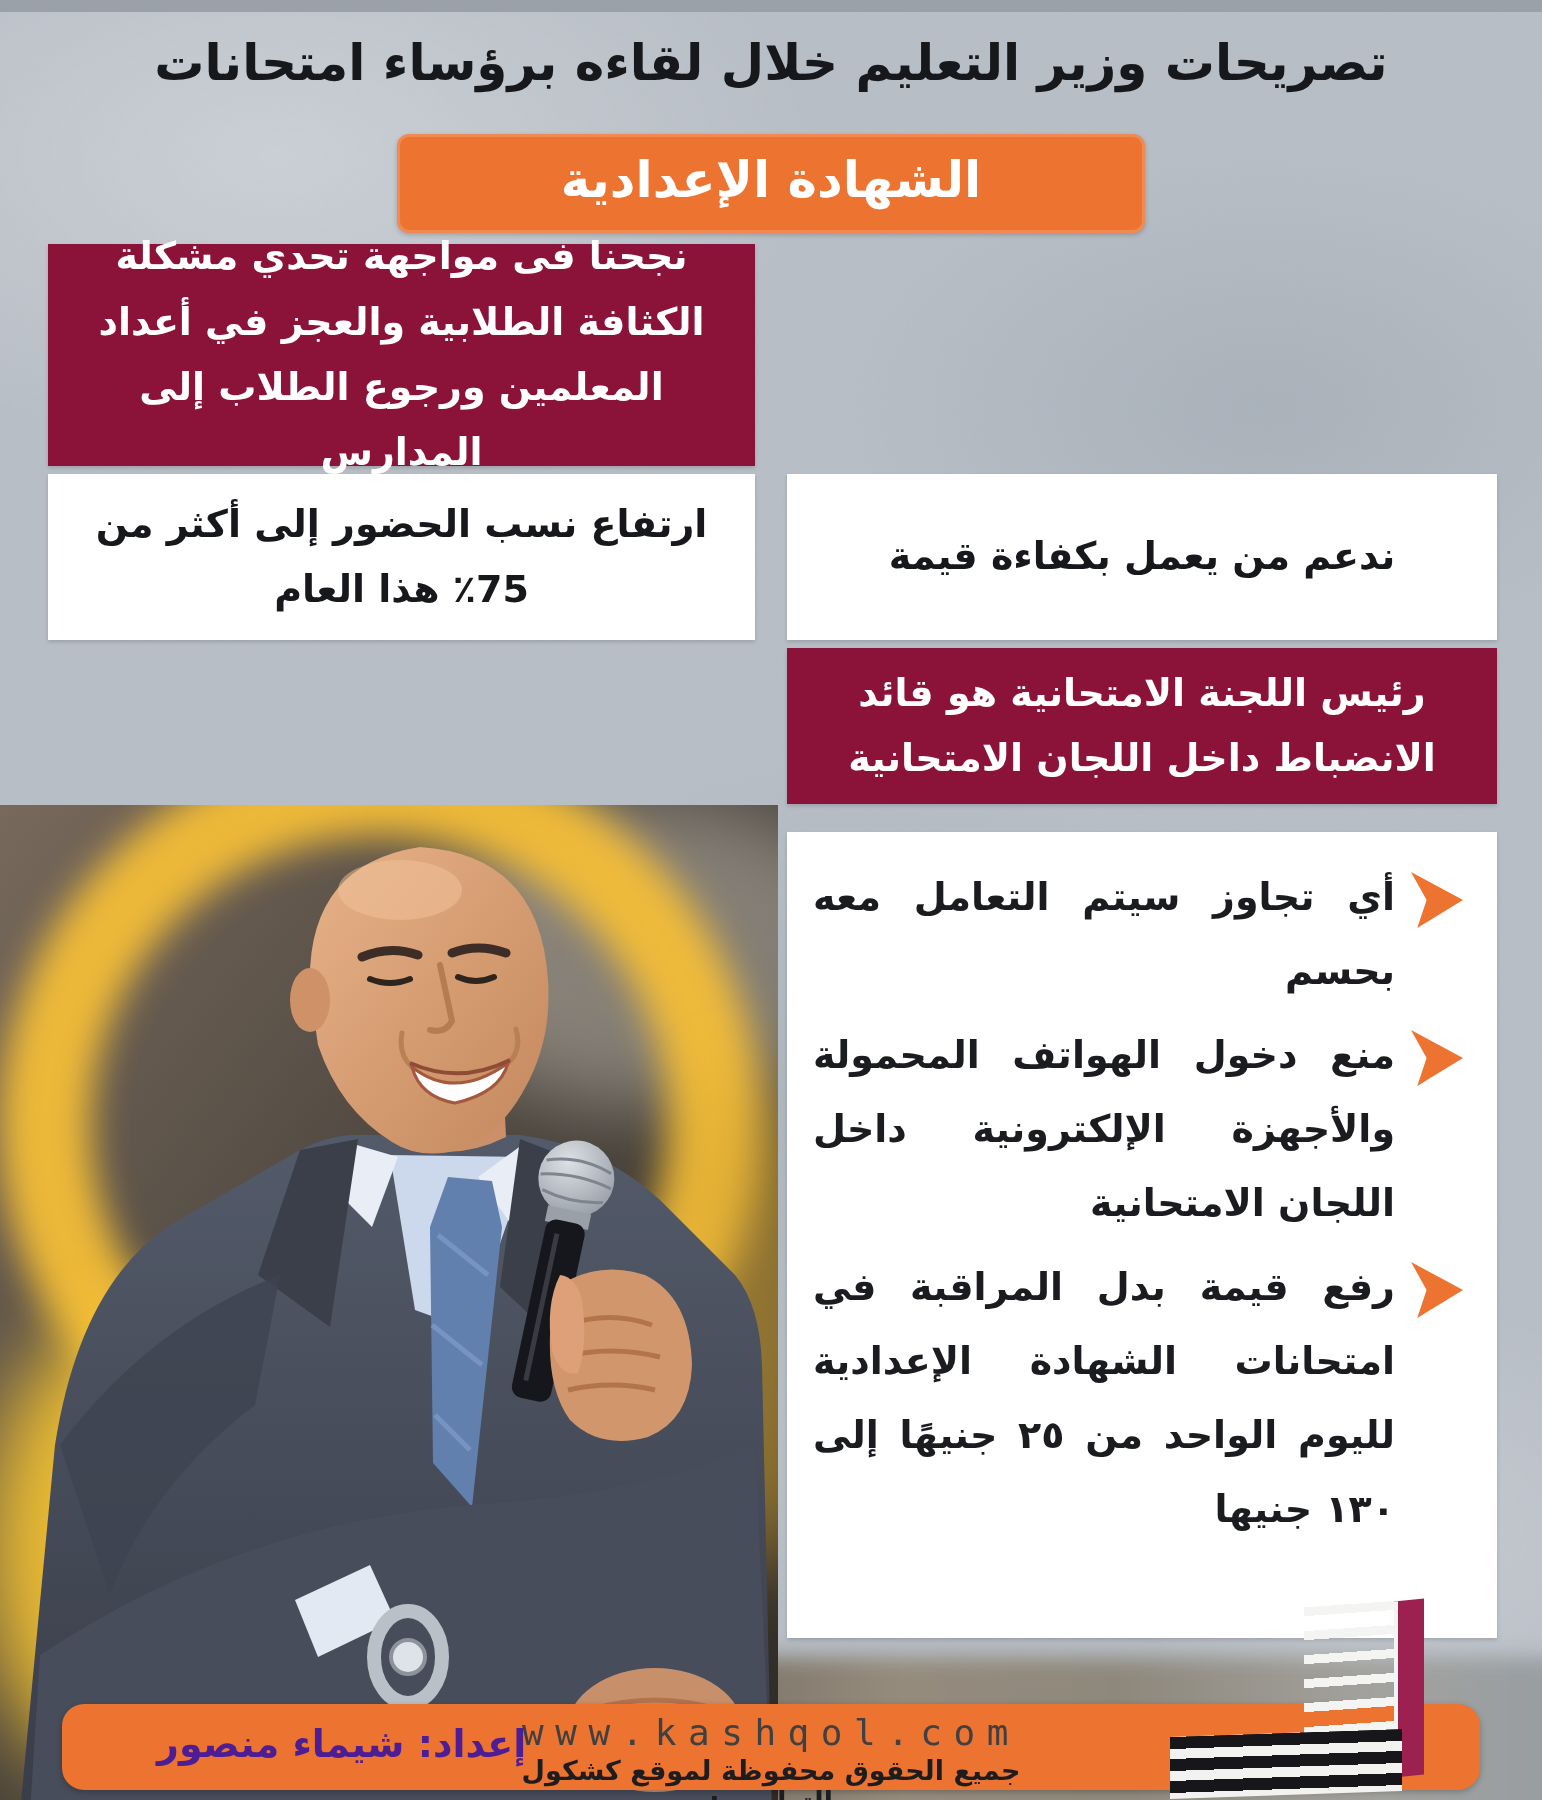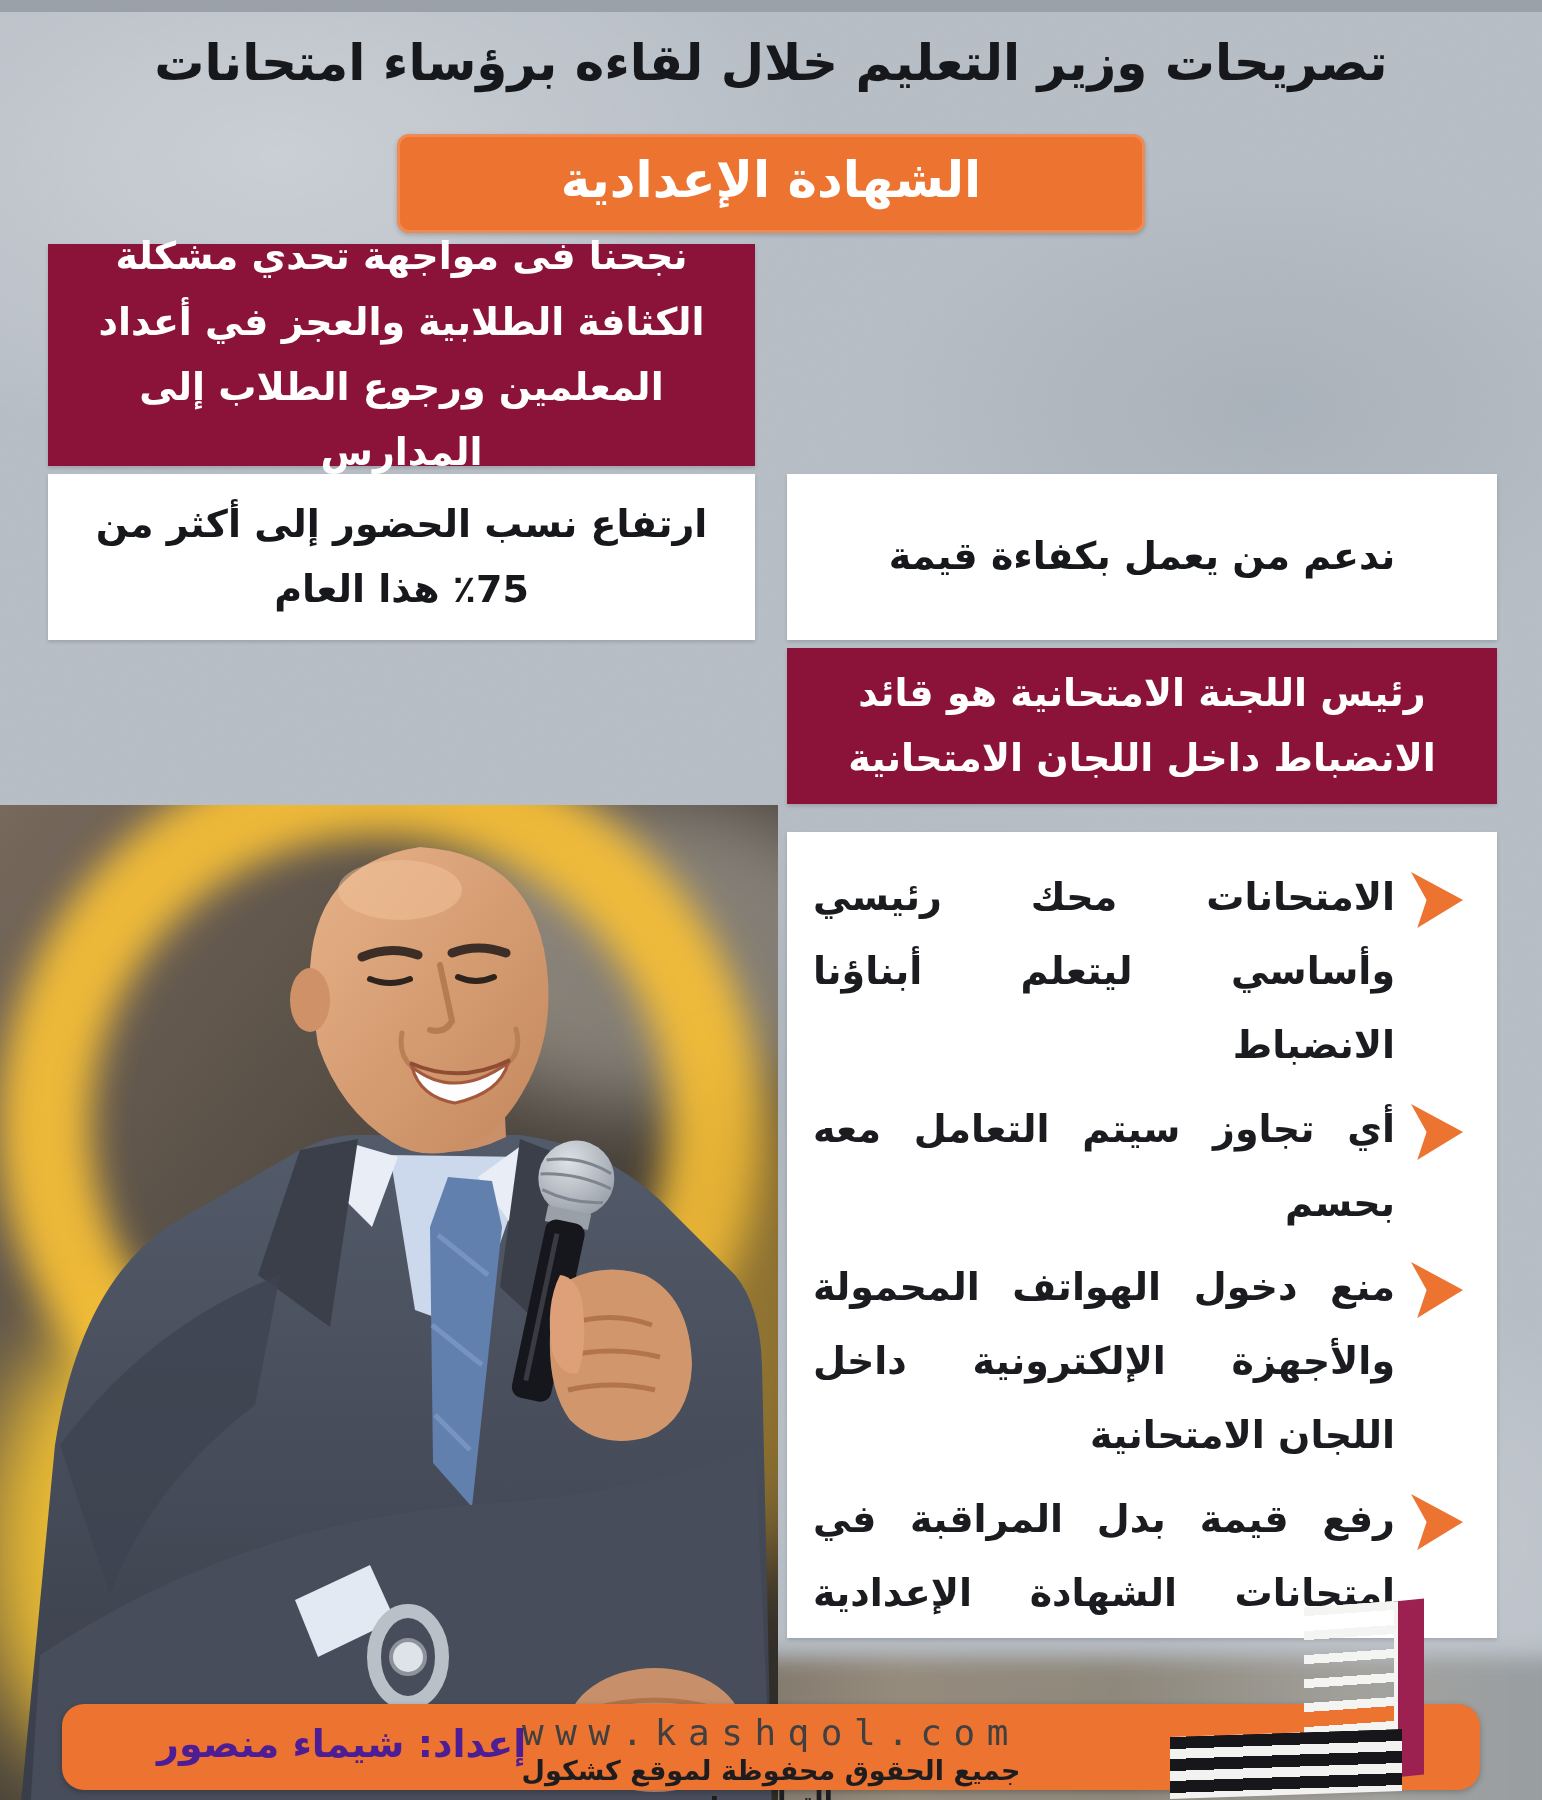--- a/index.html
+++ b/index.html
@@ -218,24 +218,20 @@
       </g>
       <path d="M560 480 Q600 455 645 470 Q690 492 692 560 Q690 615 648 632 Q600 645 570 615 Q548 585 550 530 Z" fill="#d2966d"></path>
       <path d="M566 520 Q610 505 652 520 M564 552 Q610 540 660 552 M568 585 Q612 575 655 585" stroke="#b3744c" stroke-width="5" fill="none"></path>
       <path d="M560 470 Q545 500 552 545 Q560 572 578 568 Q588 540 582 495 Q576 472 560 470 Z" fill="#dda079"></path>
     </svg>
   </div>
 
   <div class="bullets-panel">
     <div class="bullet-item">
       <span class="arrow-icon"></span>
-      <span>الامتحانات محك رئيسي وأساسي ليتعلم أبناؤنا الانضباط</span>
-    </div>
-    <div class="bullet-item">
-      <span class="arrow-icon"></span>
       <span>أي تجاوز سيتم التعامل معه بحسم</span>
     </div>
     <div class="bullet-item">
       <span class="arrow-icon"></span>
       <span>منع دخول الهواتف المحمولة والأجهزة الإلكترونية داخل اللجان الامتحانية</span>
     </div>
     <div class="bullet-item">
       <span class="arrow-icon"></span>
       <span>رفع قيمة بدل المراقبة في امتحانات الشهادة الإعدادية لليوم الواحد من ٢٥ جنيهًا إلى ١٣٠ جنيها</span>
     </div>

